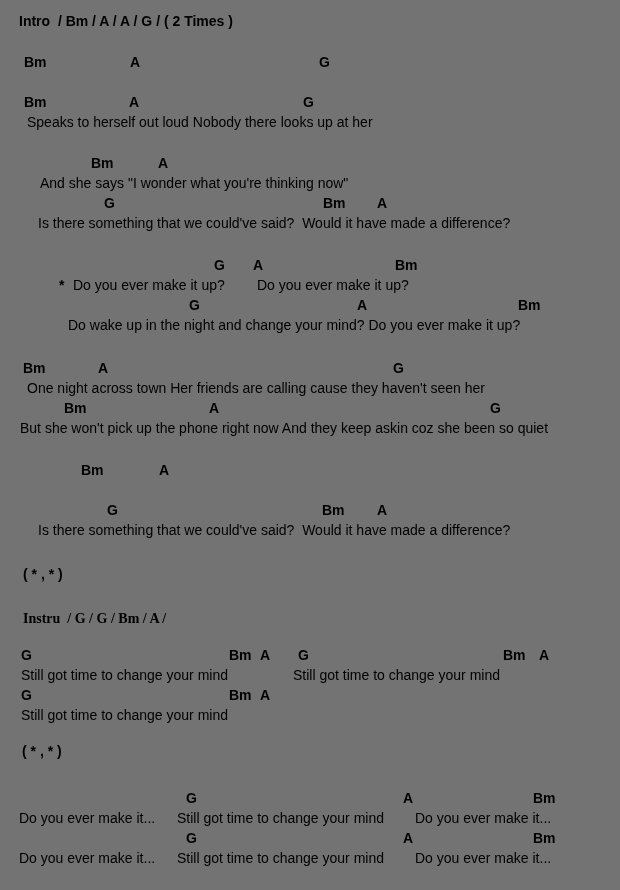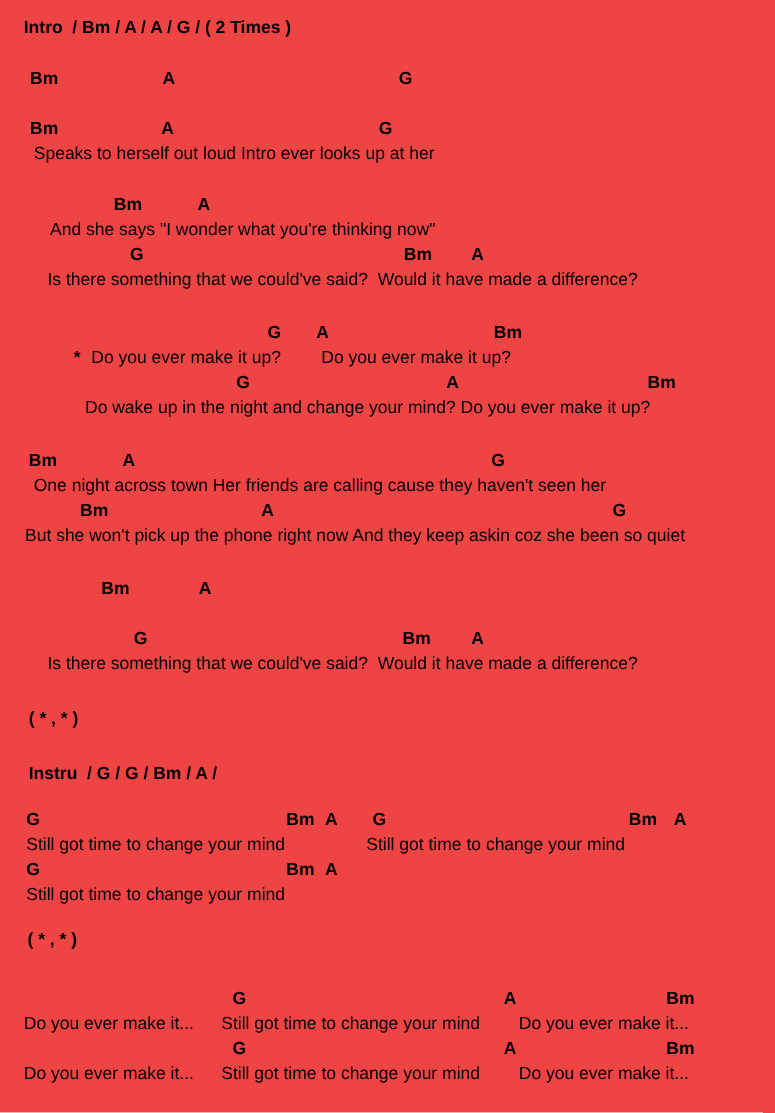--- a/index.html
+++ b/index.html
@@ -4,21 +4,21 @@
 <style>
   html, body {
     margin: 0;
     padding: 0;
     background: #ffffff;
   }
   .sheet {
     position: relative;
     width: 620px;
     height: 890px;
-    background: #ef4444;
+    background: #737373;
     font-family: "Liberation Sans", "DejaVu Sans", sans-serif;
     font-size: 14px;
     color: #000000;
     overflow: hidden;
   }
   .line {
     position: absolute;
     left: 0;
     width: 100%;
     height: 17px;
@@ -44,21 +44,21 @@
       <span class="seg bold" style="left: 24px;">Bm</span>
       <span class="seg bold" style="left: 130px;">A</span>
       <span class="seg bold" style="left: 319px;">G</span>
     </div>
     <div class="line" style="top: 94px;">
       <span class="seg bold" style="left: 24px;">Bm</span>
       <span class="seg bold" style="left: 129px;">A</span>
       <span class="seg bold" style="left: 303px;">G</span>
     </div>
     <div class="line" style="top: 114px;">
-      <span class="seg" style="left: 27px;">Speaks to herself out loud Intro ever looks up at her</span>
+      <span class="seg" style="left: 27px;">Speaks to herself out loud Nobody there looks up at her</span>
     </div>
     <div class="line" style="top: 155px;">
       <span class="seg bold" style="left: 91px;">Bm</span>
       <span class="seg bold" style="left: 158px;">A</span>
     </div>
     <div class="line" style="top: 175px;">
       <span class="seg" style="left: 40px;">And she says "I wonder what you're thinking now"</span>
     </div>
     <div class="line" style="top: 195px;">
       <span class="seg bold" style="left: 104px;">G</span>
@@ -111,21 +111,21 @@
       <span class="seg bold" style="left: 322px;">Bm</span>
       <span class="seg bold" style="left: 377px;">A</span>
     </div>
     <div class="line" style="top: 522px;">
       <span class="seg" style="left: 38px;">Is there something that we could've said?  Would it have made a difference?</span>
     </div>
     <div class="line" style="top: 566px;">
       <span class="seg bold" style="left: 23px;">( * , * )</span>
     </div>
     <div class="line" style="top: 610px;">
-      <span class="seg bold" style="left: 23px;">Instru  / G / G / Bm / A /</span>
+      <span class="seg bold" style="left: 23px; font-family: Liberation Serif, serif;">Instru  / G / G / Bm / A /</span>
     </div>
     <div class="line" style="top: 647px;">
       <span class="seg bold" style="left: 21px;">G</span>
       <span class="seg bold" style="left: 229px;">Bm</span>
       <span class="seg bold" style="left: 260px;">A</span>
       <span class="seg bold" style="left: 298px;">G</span>
       <span class="seg bold" style="left: 503px;">Bm</span>
       <span class="seg bold" style="left: 539px;">A</span>
     </div>
     <div class="line" style="top: 667px;">

